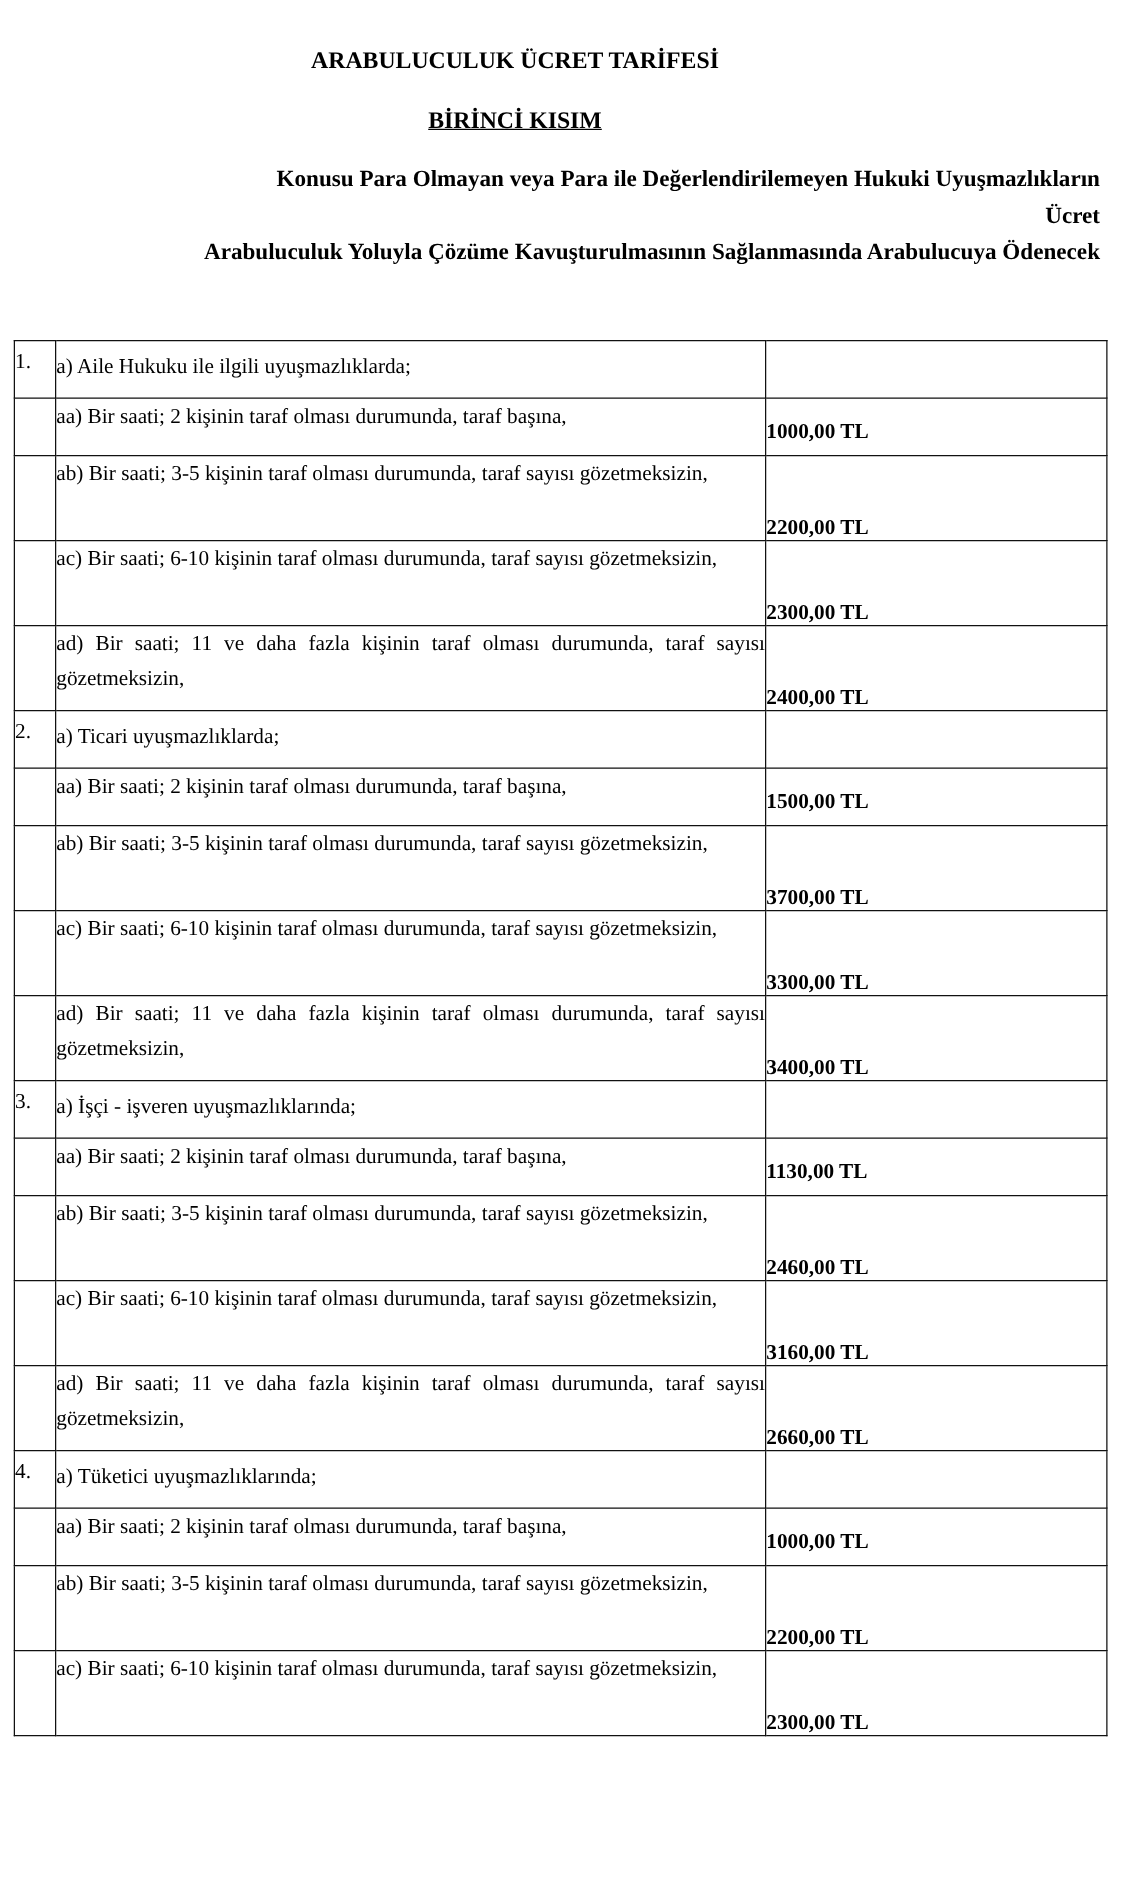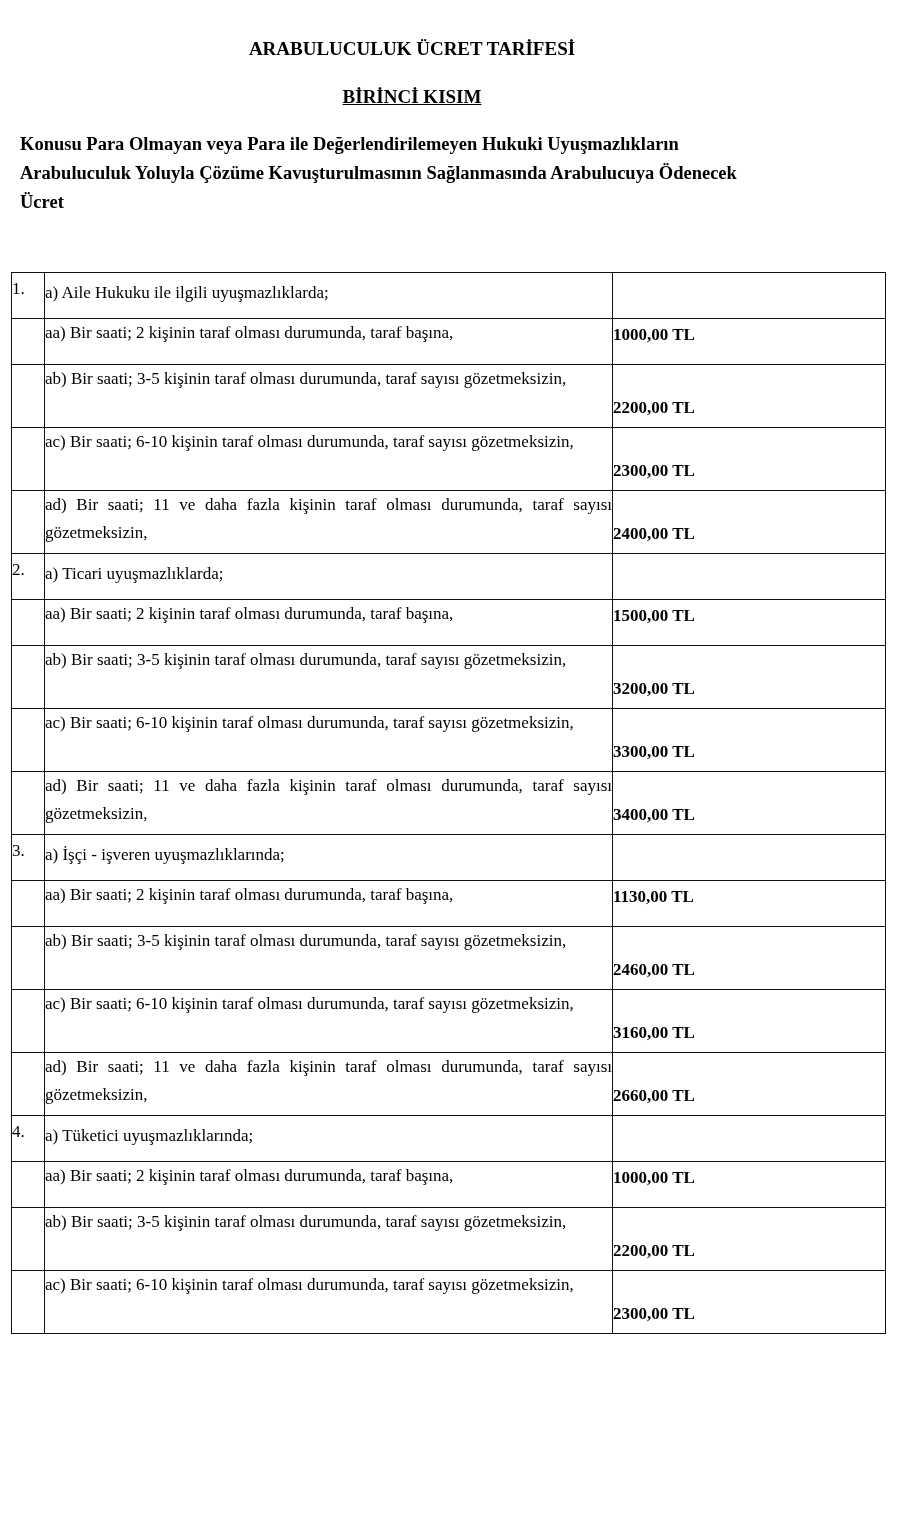--- a/index.html
+++ b/index.html
@@ -1,43 +1,43 @@
 <!DOCTYPE html>
 <html><head>
 <meta charset="utf-8">
 <style>
   html, body { margin: 0; padding: 0; background: #ffffff; }
   body { width: 900px; height: 1514px; position: relative; font-family: "Liberation Serif", serif; color: #000; overflow: hidden; }
   .title { position: absolute; left: 0; width: 824px; text-align: center; font-weight: bold; font-size: 19px; }
   #t1 { top: 38px; }
   #t2 { top: 86px; text-decoration: underline; }
-  .subtitle { position: absolute; top: 130px; left: 20px; width: 860px; text-align: left; font-weight: bold; font-size: 18.5px; line-height: 29px; }
+  .subtitle { position: absolute; top: 130px; left: 20px; width: 860px; text-align: right; font-weight: bold; font-size: 18.5px; line-height: 29px; }
   table.fees { position: absolute; top: 272px; left: 11px; width: 874px; border-collapse: collapse; table-layout: fixed; font-size: 17px; }
   table.fees td { border: 1.6px solid #111; vertical-align: top; padding: 0; }
   col.c1 { width: 33px; }
   col.c2 { width: 568px; }
   col.c3 { width: 273px; }
   td.num { padding: 6px 0 0 4px; }
   td.desc { padding: 5px 2px 0 2px; line-height: 28px; text-align: justify; text-align-last: left; margin-left: 44px; }
   td.amt { font-weight: bold; padding-left: 2px; }
   tr.r1 { height: 46px; }
   tr.r2 { height: 63px; }
-  tr.r1 td.amt { padding-top: 6px; }
-  tr.r2 td.amt { padding-top: 33px; }
+  tr.r1 td.amt { padding-top: 16px; }
+  tr.r2 td.amt { padding-top: 47px; }
   tr.head td.desc, tr.head td.num { padding-top: 6px; }
 </style>
 </head>
 <body>
 
 <div class="title" id="t1">ARABULUCULUK ÜCRET TARİFESİ</div>
 <div class="title" id="t2">BİRİNCİ KISIM</div>
 <div class="subtitle">
   <div>Konusu Para Olmayan veya Para ile Değerlendirilemeyen Hukuki Uyuşmazlıkların</div>
+  <div>Ücret</div>
   <div>Arabuluculuk Yoluyla Çözüme Kavuşturulmasının Sağlanmasında Arabulucuya Ödenecek</div>
-  <div>Ücret</div>
 </div>
 
 <table class="fees">
   <colgroup>
       <col class="c1">
       <col class="c2">
       <col class="c3">
     </colgroup>
   <tbody id="fee-body">
       <tr class="r1 head">
@@ -71,21 +71,21 @@
         <td class="amt"></td>
       </tr>
       <tr class="r1">
         <td class="num"></td>
         <td class="desc">aa) Bir saati; 2 kişinin taraf olması durumunda, taraf başına,</td>
         <td class="amt">1500,00 TL</td>
       </tr>
       <tr class="r2">
         <td class="num"></td>
         <td class="desc">ab) Bir saati; 3-5 kişinin taraf olması durumunda, taraf sayısı gözetmeksizin,</td>
-        <td class="amt">3200,00 TL</td>
+        <td class="amt">3700,00 TL</td>
       </tr>
       <tr class="r2">
         <td class="num"></td>
         <td class="desc">ac) Bir saati; 6-10 kişinin taraf olması durumunda, taraf sayısı gözetmeksizin,</td>
         <td class="amt">3300,00 TL</td>
       </tr>
       <tr class="r2">
         <td class="num"></td>
         <td class="desc">ad) Bir saati; 11 ve daha fazla kişinin taraf olması durumunda, taraf sayısı gözetmeksizin,</td>
         <td class="amt">3400,00 TL</td>

